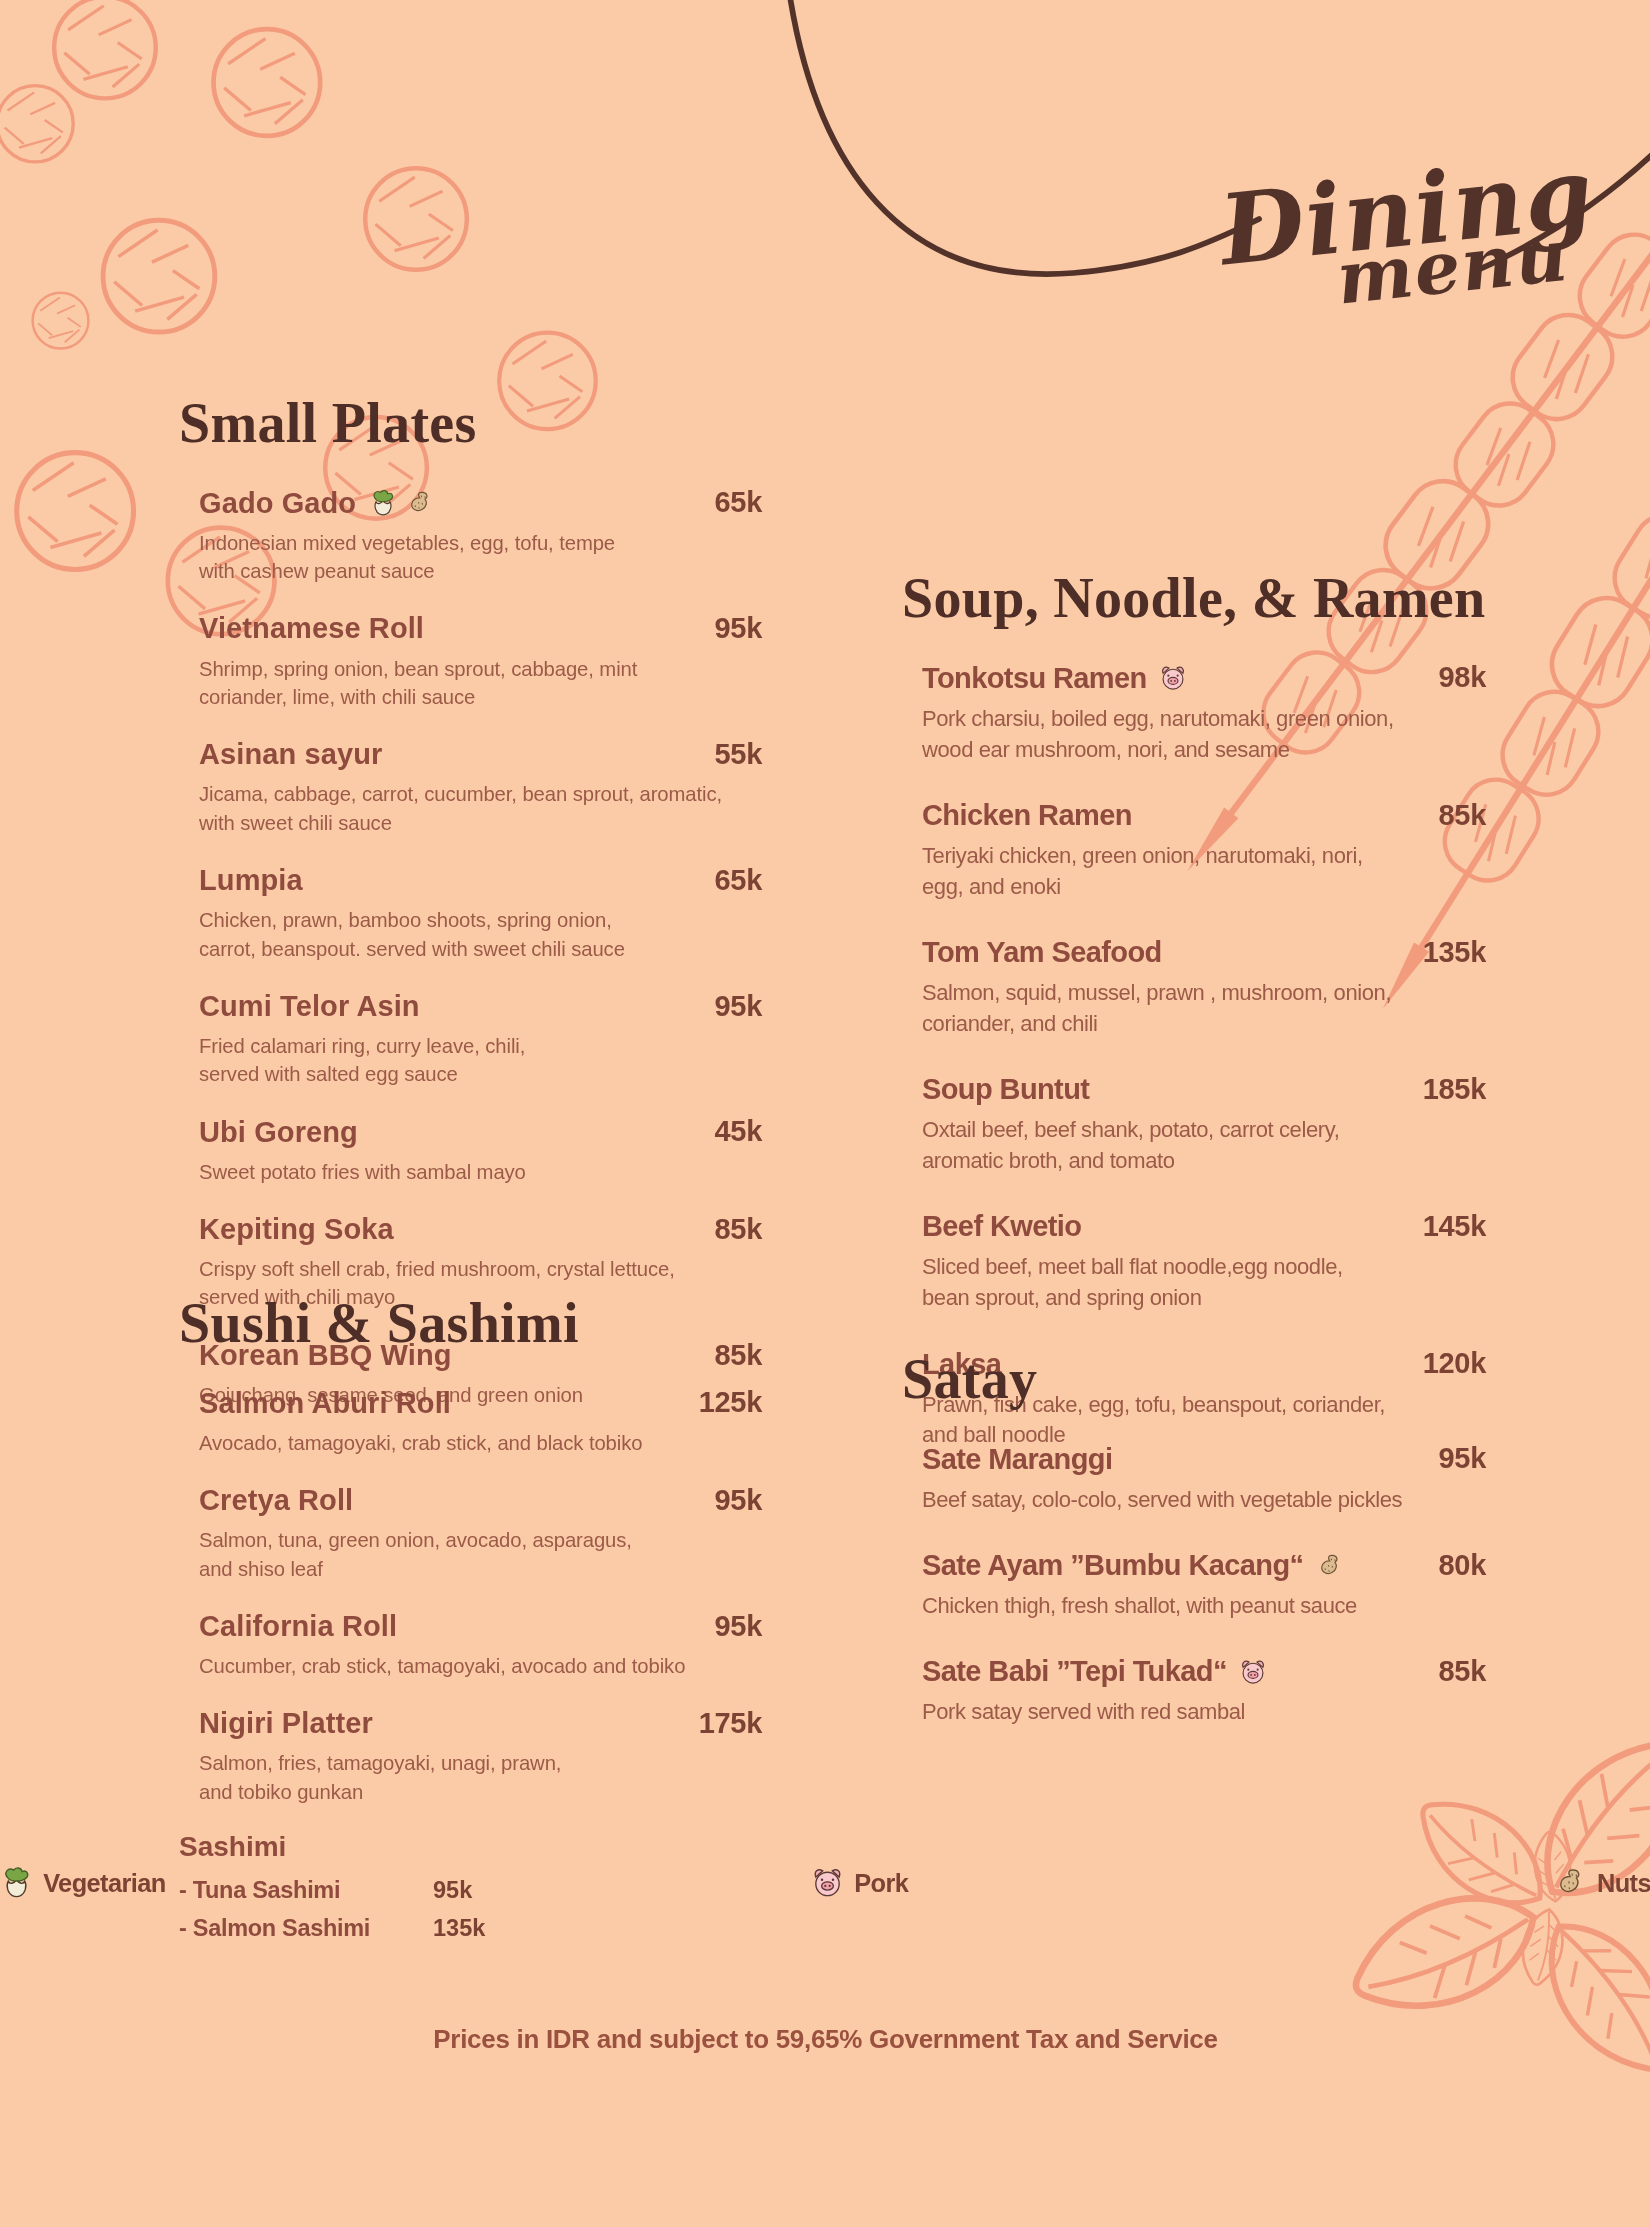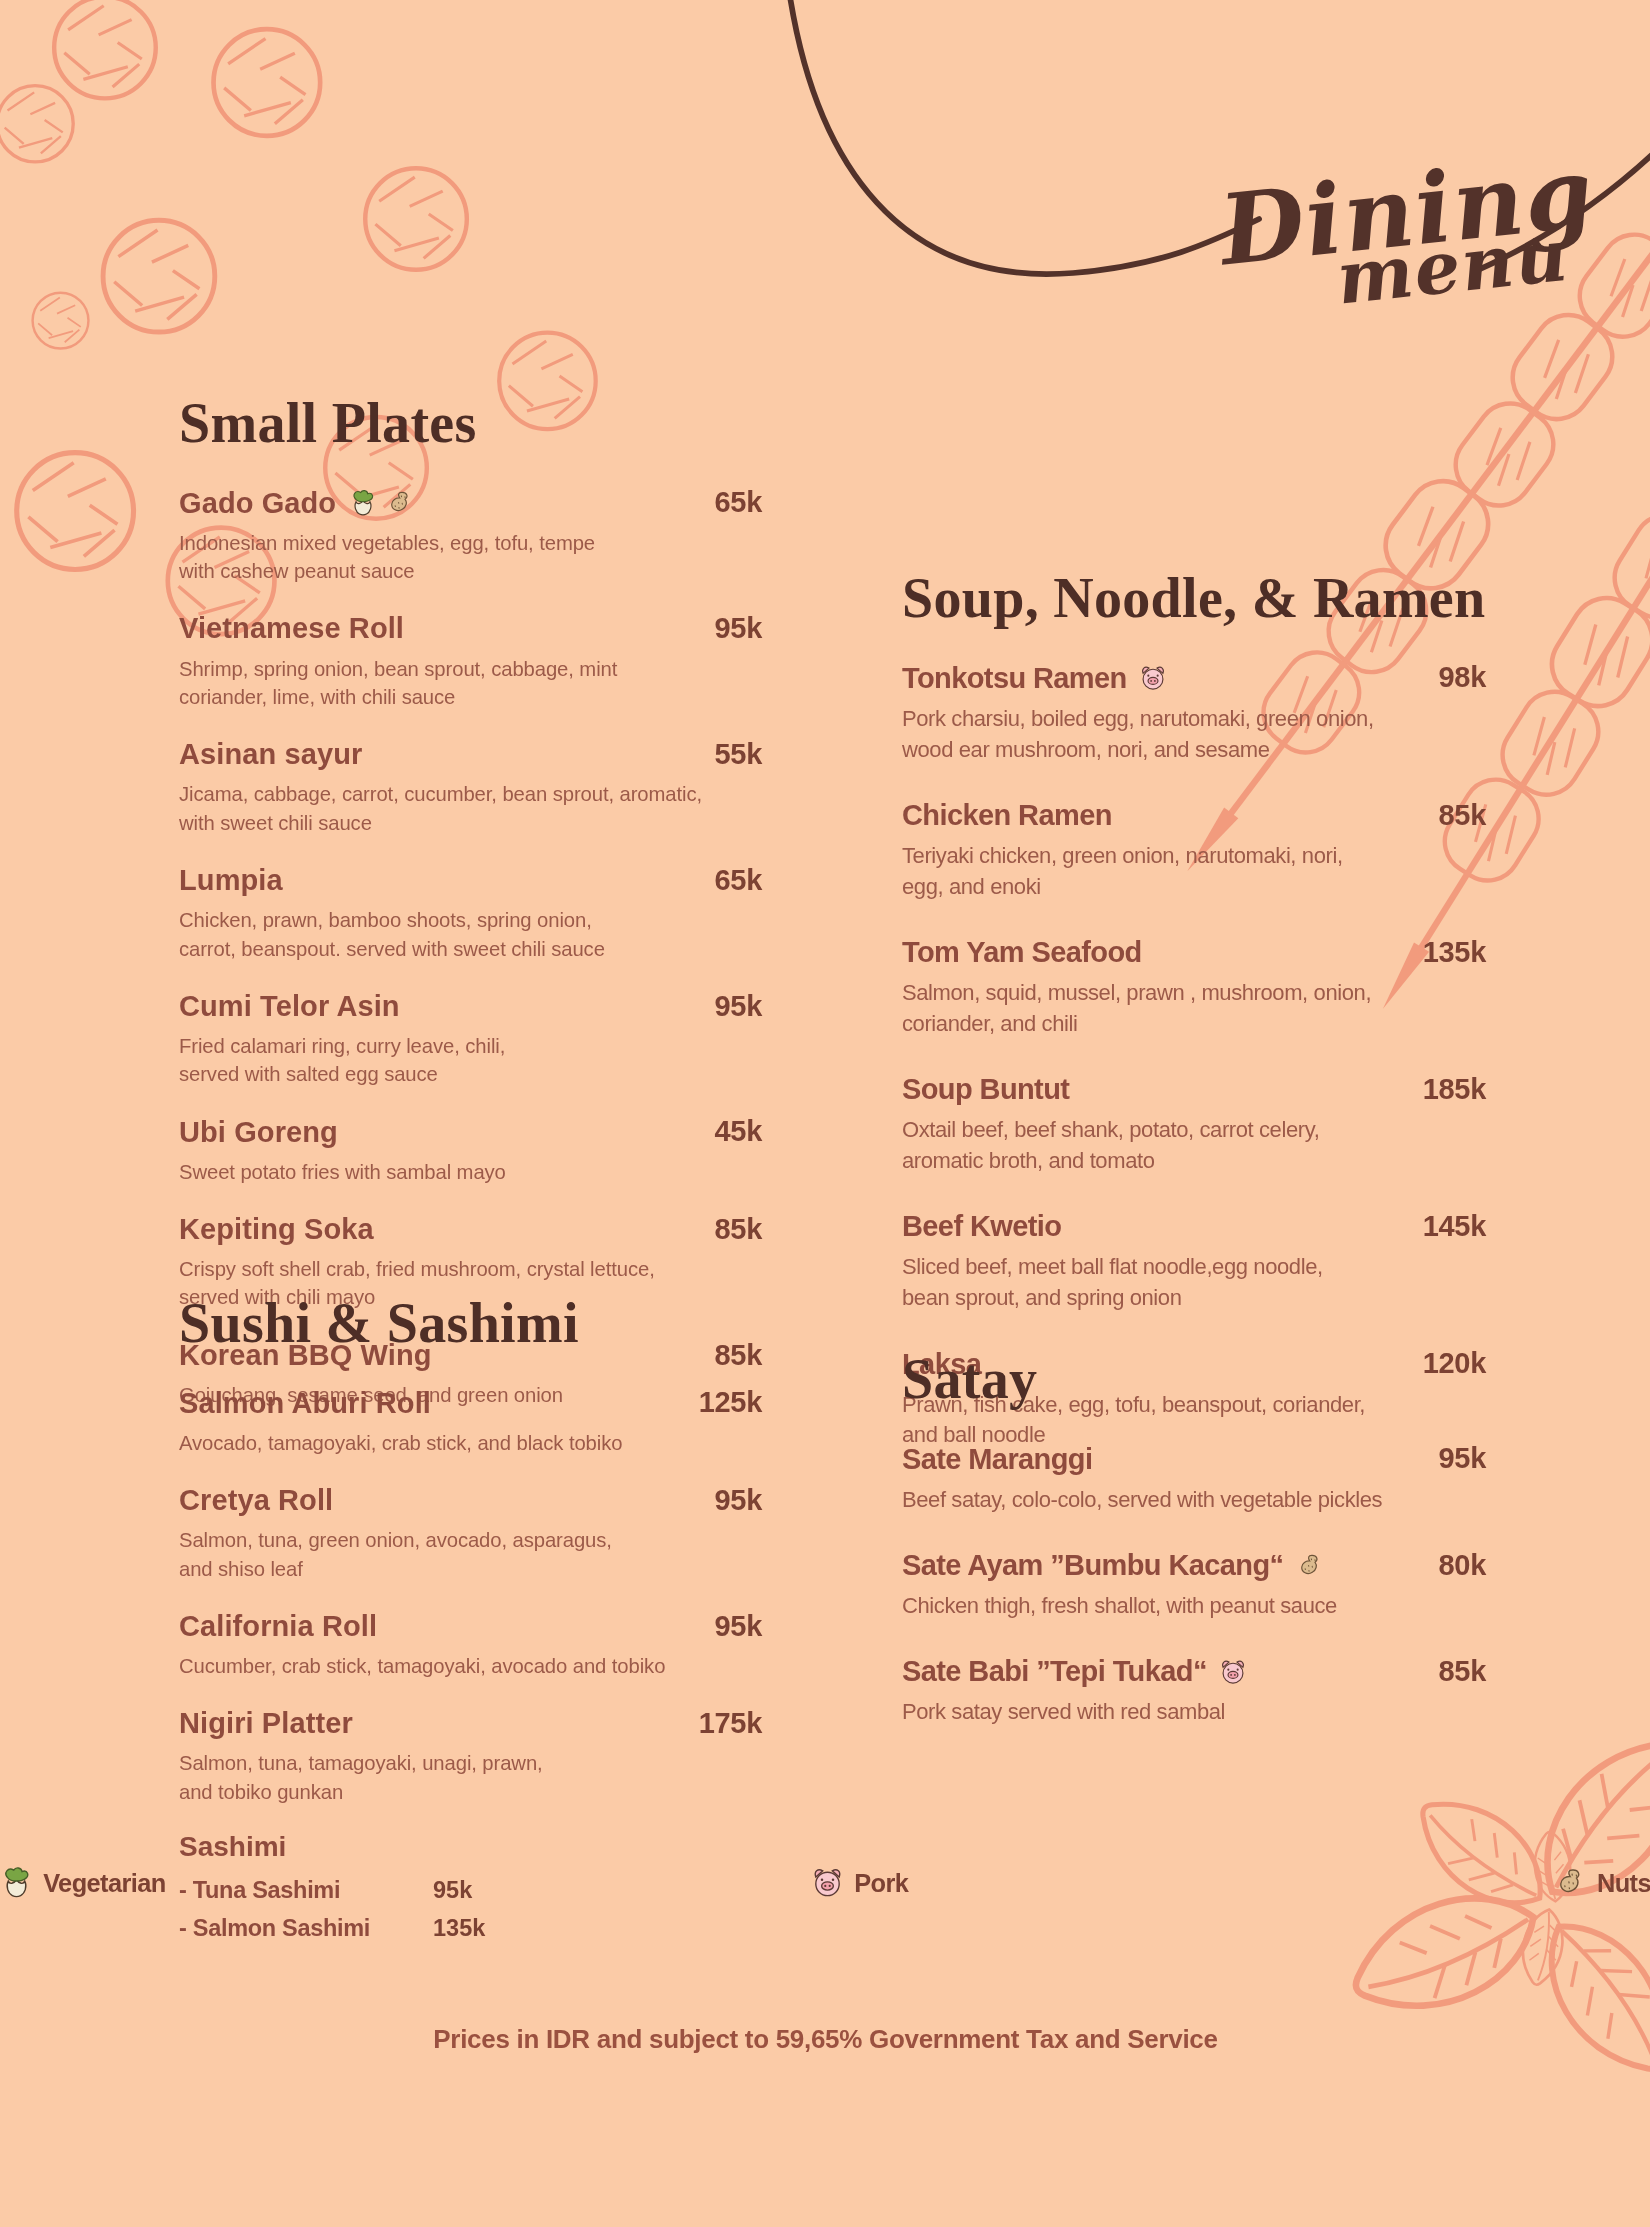--- a/index.html
+++ b/index.html
@@ -28,21 +28,21 @@
   #sec-small-plates{left:179px;top:395px;width:583px;}
   #sec-sushi{left:179px;top:1295px;width:583px;}
   #sec-soup{left:902px;top:570px;width:584px;}
   #sec-satay{left:902px;top:1351px;width:584px;}
 
   .section-title{
     font-family:"Liberation Serif",serif;
     font-weight:700;font-size:56px;color:#4e2e26;
     margin:0 0 33px 0;line-height:1.02;letter-spacing:0.3px;
   }
-  .menu-items{display:block;}
+  .menu-items{display:block;margin-left:20px;}
   .menu-item{position:relative;margin-bottom:25.4px;}
   #sec-soup .menu-item, #sec-satay .menu-item{margin-bottom:32px;}
   .item-row{position:relative;display:flex;align-items:center;gap:12.7px;padding-right:114px;min-height:36px;}
   .item-name{font-size:29px;font-weight:700;color:#8f4b3d;letter-spacing:0.1px;white-space:nowrap;}
   #sec-soup .item-name,#sec-satay .item-name{letter-spacing:-0.6px;}
   .item-icons{display:flex;align-items:center;gap:9px;}
   .item-icons .icon{display:inline-flex;}
   .item-price{
     position:absolute;right:0;top:1.3px;
     font-size:29px;font-weight:700;color:#7c4233;letter-spacing:-0.3px;
@@ -271,21 +271,21 @@
     </div>
     <div class="item-desc">Cucumber, crab stick, tamagoyaki, avocado and tobiko</div>
   </div>
 
   <div class="menu-item">
     <div class="item-row">
       <span class="item-name">Nigiri Platter</span>
       <span class="item-icons"></span>
       <span class="item-price">175k</span>
     </div>
-    <div class="item-desc">Salmon, tuna, tamagoyaki, unagi, prawn,
+    <div class="item-desc">Salmon, fries, tamagoyaki, unagi, prawn,
 and tobiko gunkan</div>
   </div>
 </div>
     <div class="sub-block">
       <div class="sub-title">Sashimi</div>
       <div>
   <div class="sub-row">
     <span class="sub-name">- Tuna Sashimi</span>
     <span class="sub-price">95k</span>
   </div>

